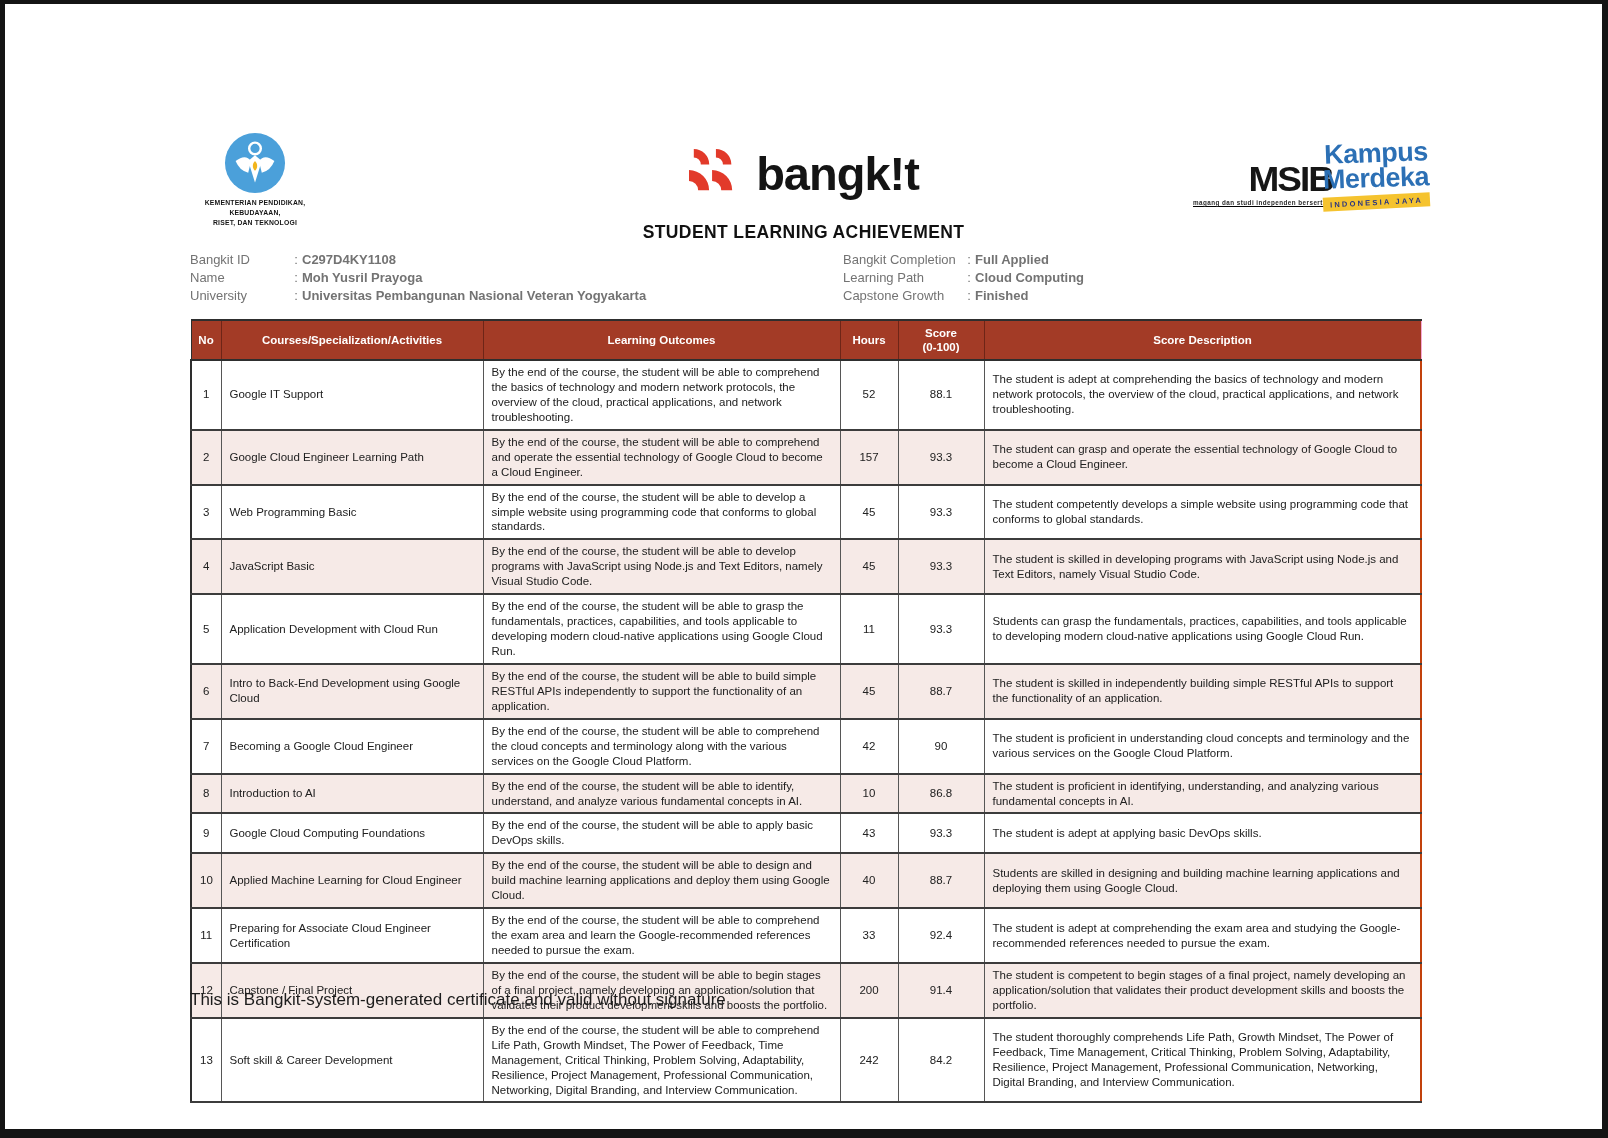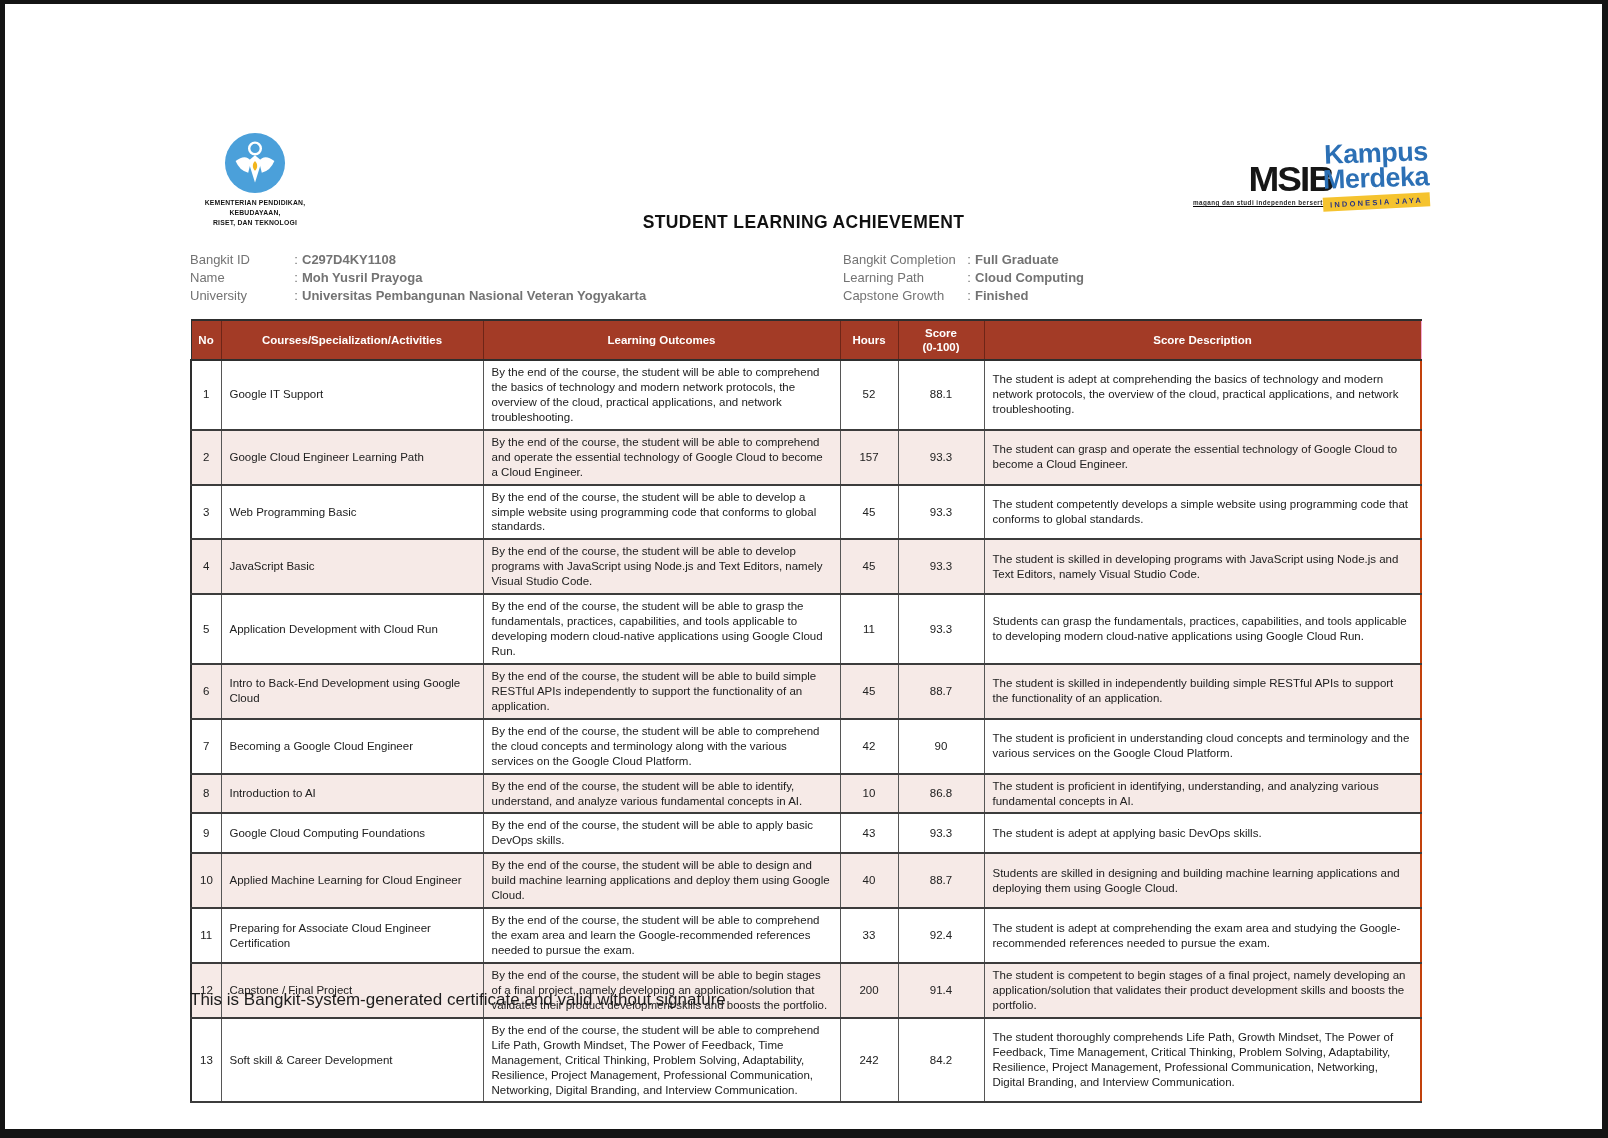--- a/index.html
+++ b/index.html
@@ -16,21 +16,21 @@
 
   
   .kemdikbud{position:absolute;left:180px;top:128px;width:140px;text-align:center;}
   .kemdikbud svg{display:block;margin:0 auto;}
   .kemdikbud .caption{margin-top:4px;font-size:6.8px;font-weight:bold;color:#151515;line-height:1.5;letter-spacing:.2px;}
 
   .bangkit-wrap{position:absolute;left:0;right:0;top:139px;height:60px;
     display:flex;justify-content:center;align-items:center;gap:16px;}
   .bangkit-word{font-size:47px;font-weight:bold;color:#141414;letter-spacing:-1px;line-height:1;}
 
-  .doc-title{position:absolute;left:0;right:0;top:208px;text-align:center;
+  .doc-title{position:absolute;left:0;right:0;top:218px;text-align:center;
     font-size:17.5px;font-weight:bold;color:#111;letter-spacing:.4px;}
 
   .msib{position:absolute;left:1188px;top:156px;width:140px;text-align:right;text-decoration:underline;}
   .msib .word{position:relative;display:inline-block;font-size:37px;font-weight:bold;
     letter-spacing:-2px;color:#161616;line-height:1;transform:scaleY(.96);}
   .msib .flag{position:absolute;right:14px;top:-4px;width:26px;height:8px;transform:skewX(-18deg);
     border-radius:2px;overflow:hidden;}
   .msib .flag .r{height:4px;background:#d63128;}
   .msib .flag .w{height:4px;background:#f2f2f2;}
   .msib .tagline{margin-top:2px;font-size:6.3px;font-weight:bold;letter-spacing:.45px;
@@ -94,20 +94,31 @@
       <path d="M12 30 Q22 22 28 30 L25 42 Q16 40 12 30 Z" fill="#ffffff"></path>
       <path d="M52 30 Q42 22 36 30 L39 42 Q48 40 52 30 Z" fill="#ffffff"></path>
       <path d="M32 30 C35 33 35 37 32 40 C29 37 29 33 32 30 Z" fill="#F2B51B"></path>
     </svg>
     <div class="caption">
       <div>KEMENTERIAN PENDIDIKAN, KEBUDAYAAN,</div>
       <div>RISET, DAN TEKNOLOGI</div>
     </div>
   </div>
 
+  <div class="bangkit-wrap">
+    <svg width="52" height="50" viewBox="0 0 54 52">
+      <g fill="#E23A2A">
+        <path transform="translate(6,1) scale(0.73)" d="M0,0 A22,22 0 0 1 22,22 L10,22 A10,10 0 0 0 0,12 Z"></path>
+        <path transform="translate(29,1) scale(0.73)" d="M0,0 A22,22 0 0 1 22,22 L10,22 A10,10 0 0 0 0,12 Z"></path>
+        <path transform="translate(1,23) scale(0.95)" d="M0,0 A22,22 0 0 1 22,22 L10,22 A10,10 0 0 0 0,12 Z"></path>
+        <path transform="translate(25,23) scale(0.95)" d="M0,0 A22,22 0 0 1 22,22 L10,22 A10,10 0 0 0 0,12 Z"></path>
+      </g>
+    </svg>
+    <div class="bangkit-word">bangk!t</div>
+  </div>
 
   <div class="doc-title">STUDENT LEARNING ACHIEVEMENT</div>
 
   <div class="msib">
     <div class="word">
       <span>MSIB</span>
       <span class="flag"><span class="r"></span><span class="w"></span></span>
     </div>
     <div class="tagline">magang dan studi independen bersertifikat</div>
   </div>
@@ -133,21 +144,21 @@
       <span class="label">University</span>
       <span class="colon">:</span>
       <span class="value">Universitas Pembangunan Nasional Veteran Yogyakarta</span>
     </div>
   </div>
 
   <div class="info info-right">
     <div class="row">
       <span class="label">Bangkit Completion</span>
       <span class="colon">:</span>
-      <span class="value">Full Graduate</span>
+      <span class="value">Full Applied</span>
     </div>
     <div class="row">
       <span class="label">Learning Path</span>
       <span class="colon">:</span>
       <span class="value">Cloud Computing</span>
     </div>
     <div class="row">
       <span class="label">Capstone Growth</span>
       <span class="colon">:</span>
       <span class="value">Finished</span>

